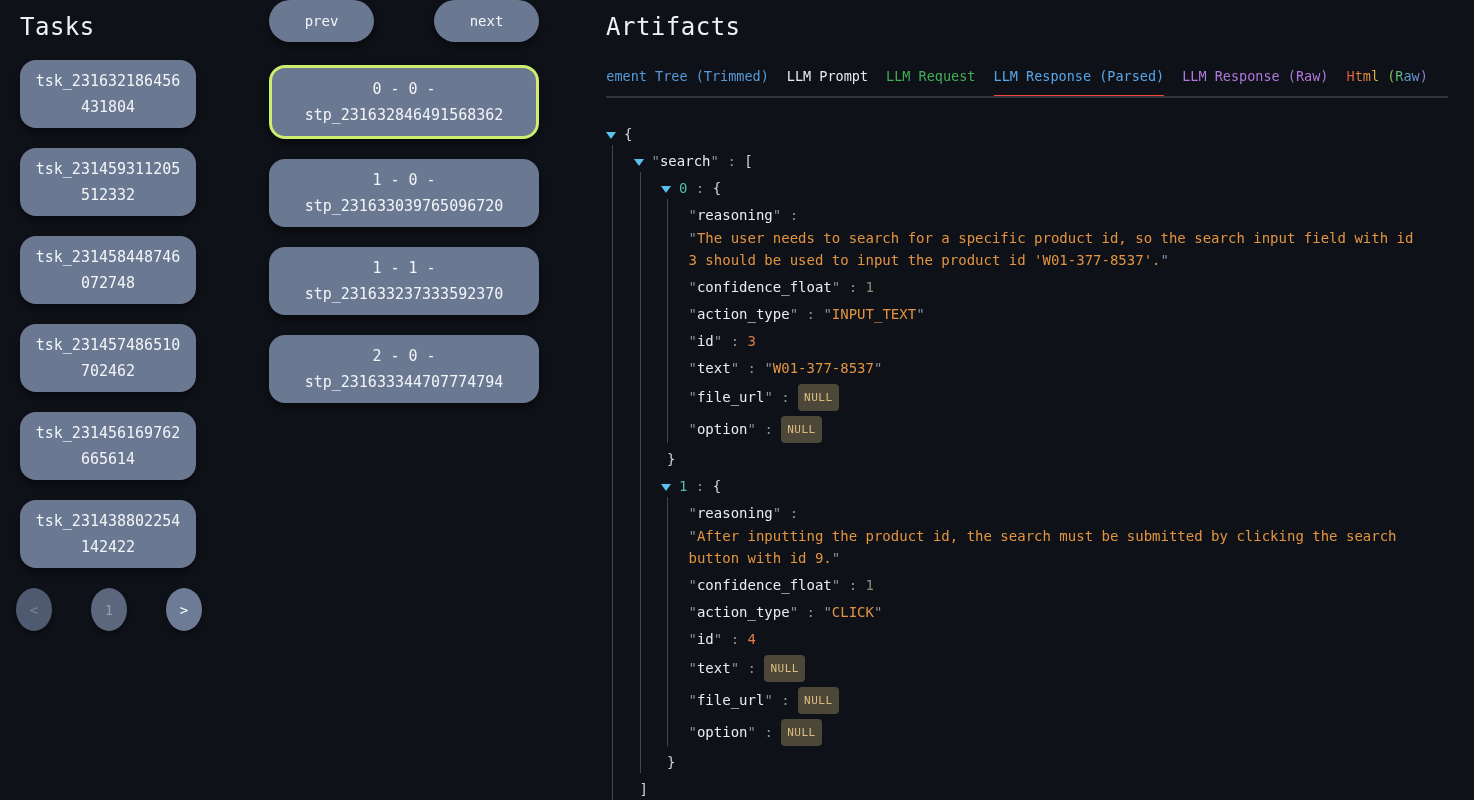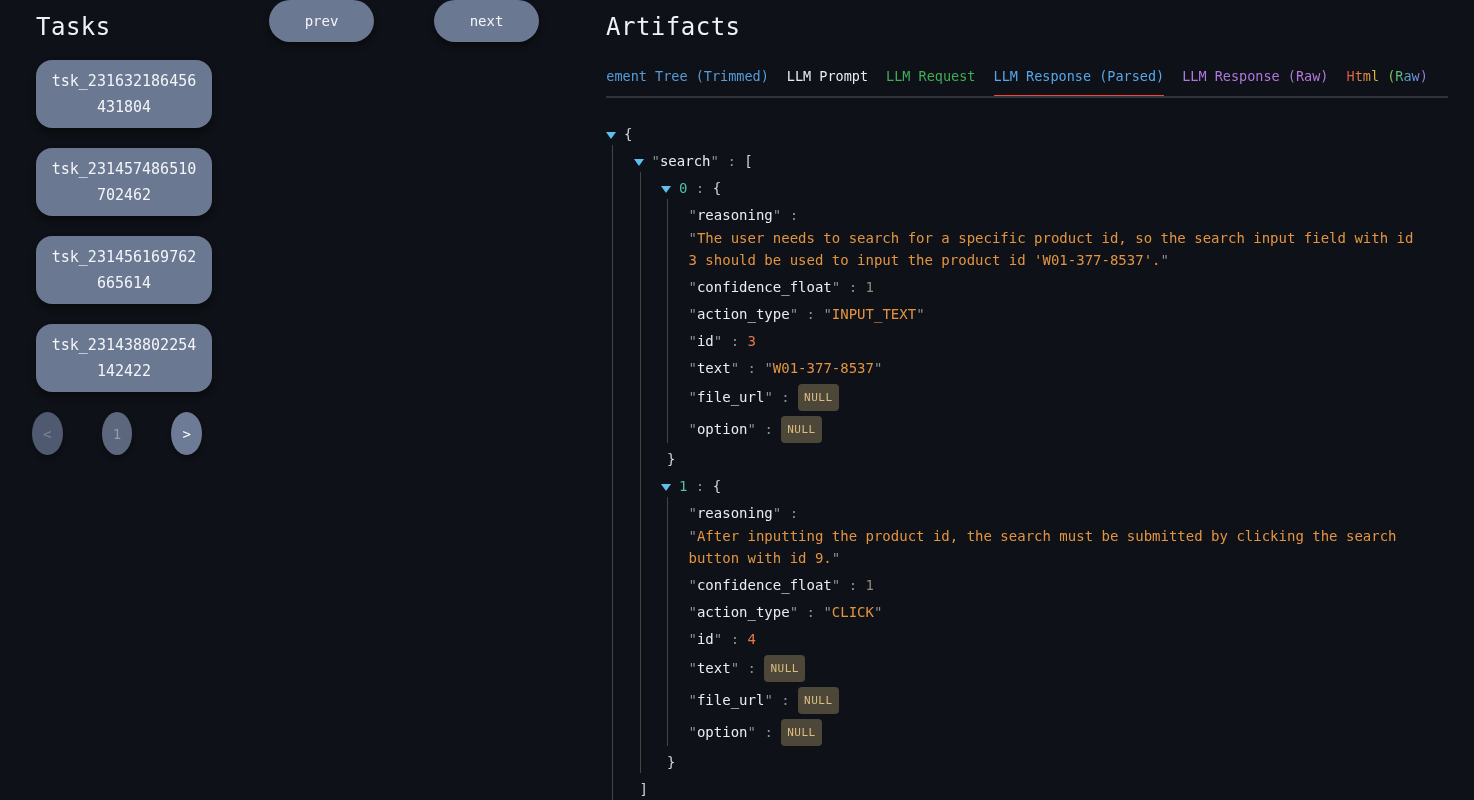--- a/index.html
+++ b/index.html
@@ -16,21 +16,21 @@
     font-size: 24px;
     font-weight: 500;
     line-height: 30px;
     color: #eef1f6;
     padding-top: 12px;
     margin-bottom: 18px;
     letter-spacing: 0.5px;
   }
 
   
-  .tasks-col { width: 202px; padding-left: 36px; flex: none; }
+  .tasks-col { width: 202px; padding-left: 20px; flex: none; }
   .task-btn {
     display: flex; align-items: center; justify-content: center;
     width: 176px; min-height: 68px;
     margin-bottom: 20px;
     background: #6b7892;
     color: #f3f5f8;
     border: none; border-radius: 16px;
     font-family: inherit; font-size: 15px; line-height: 26px;
     padding: 8px 14px;
     word-break: break-all; text-align: center;
@@ -128,36 +128,44 @@
 </style>
 </head>
 <body>
 
 <div class="app">
 
   <aside class="tasks-col">
     <div class="col-title">Tasks</div>
     <div id="task-list">
         <button class="task-btn">tsk_231632186456431804</button>
+        <button class="task-btn">tsk_231459311205512332</button>
+        <button class="task-btn">tsk_231458448746072748</button>
         <button class="task-btn">tsk_231457486510702462</button>
         <button class="task-btn">tsk_231456169762665614</button>
         <button class="task-btn">tsk_231438802254142422</button>
       </div>
     <div class="pagination">
       <button class="pg prev">&lt;</button>
       <button class="pg page">1</button>
       <button class="pg next">&gt;</button>
     </div>
   </aside>
 
   <aside class="steps-col">
     <div class="step-nav">
       <button class="nav-btn">prev</button>
       <button class="nav-btn">next</button>
     </div>
+    <div id="step-list">
+        <button class="step-btn selected">0 - 0 - stp_231632846491568362</button>
+        <button class="step-btn">1 - 0 - stp_231633039765096720</button>
+        <button class="step-btn">1 - 1 - stp_231633237333592370</button>
+        <button class="step-btn">2 - 0 - stp_231633344707774794</button>
+      </div>
   </aside>
 
   <main class="artifacts">
     <div class="col-title">Artifacts</div>
     <div class="tabs" id="tabs"><span class="tab clip" style="color: rgb(87, 155, 216);">Element Tree (Trimmed)</span><span class="tab" style="color: rgb(232, 234, 237);">LLM Prompt</span><span class="tab" style="color: rgb(65, 173, 85);">LLM Request</span><span class="tab active" style="color: rgb(88, 166, 232);">LLM Response (Parsed)</span><span class="tab" style="color: rgb(176, 120, 220);">LLM Response (Raw)</span><span class="tab rainbow">Html (Raw)</span></div>
     <div class="json-tree" id="json-tree">
         <div class="json-line" style="padding-left: 0px;"><span class="tri"></span><span class="sb">{</span></div>
         <div class="json-line" style="padding-left: 27.5px;"><span class="guide" style="left: 6px;"></span><span class="tri"></span><span class="sq">"</span><span class="sk">search</span><span class="sq">"</span><span class="sc"> : </span><span class="sb">[</span></div>
         <div class="json-line" style="padding-left: 55px;"><span class="guide" style="left: 6px;"></span><span class="guide" style="left: 33.5px;"></span><span class="tri"></span><span class="si">0</span><span class="sc"> : </span><span class="sb">{</span></div>
         <div class="json-line" style="padding-left: 82.5px;"><span class="guide" style="left: 6px;"></span><span class="guide" style="left: 33.5px;"></span><span class="guide" style="left: 61px;"></span><span class="sq">"</span><span class="sk">reasoning</span><span class="sq">"</span><span class="sc"> : </span></div>

